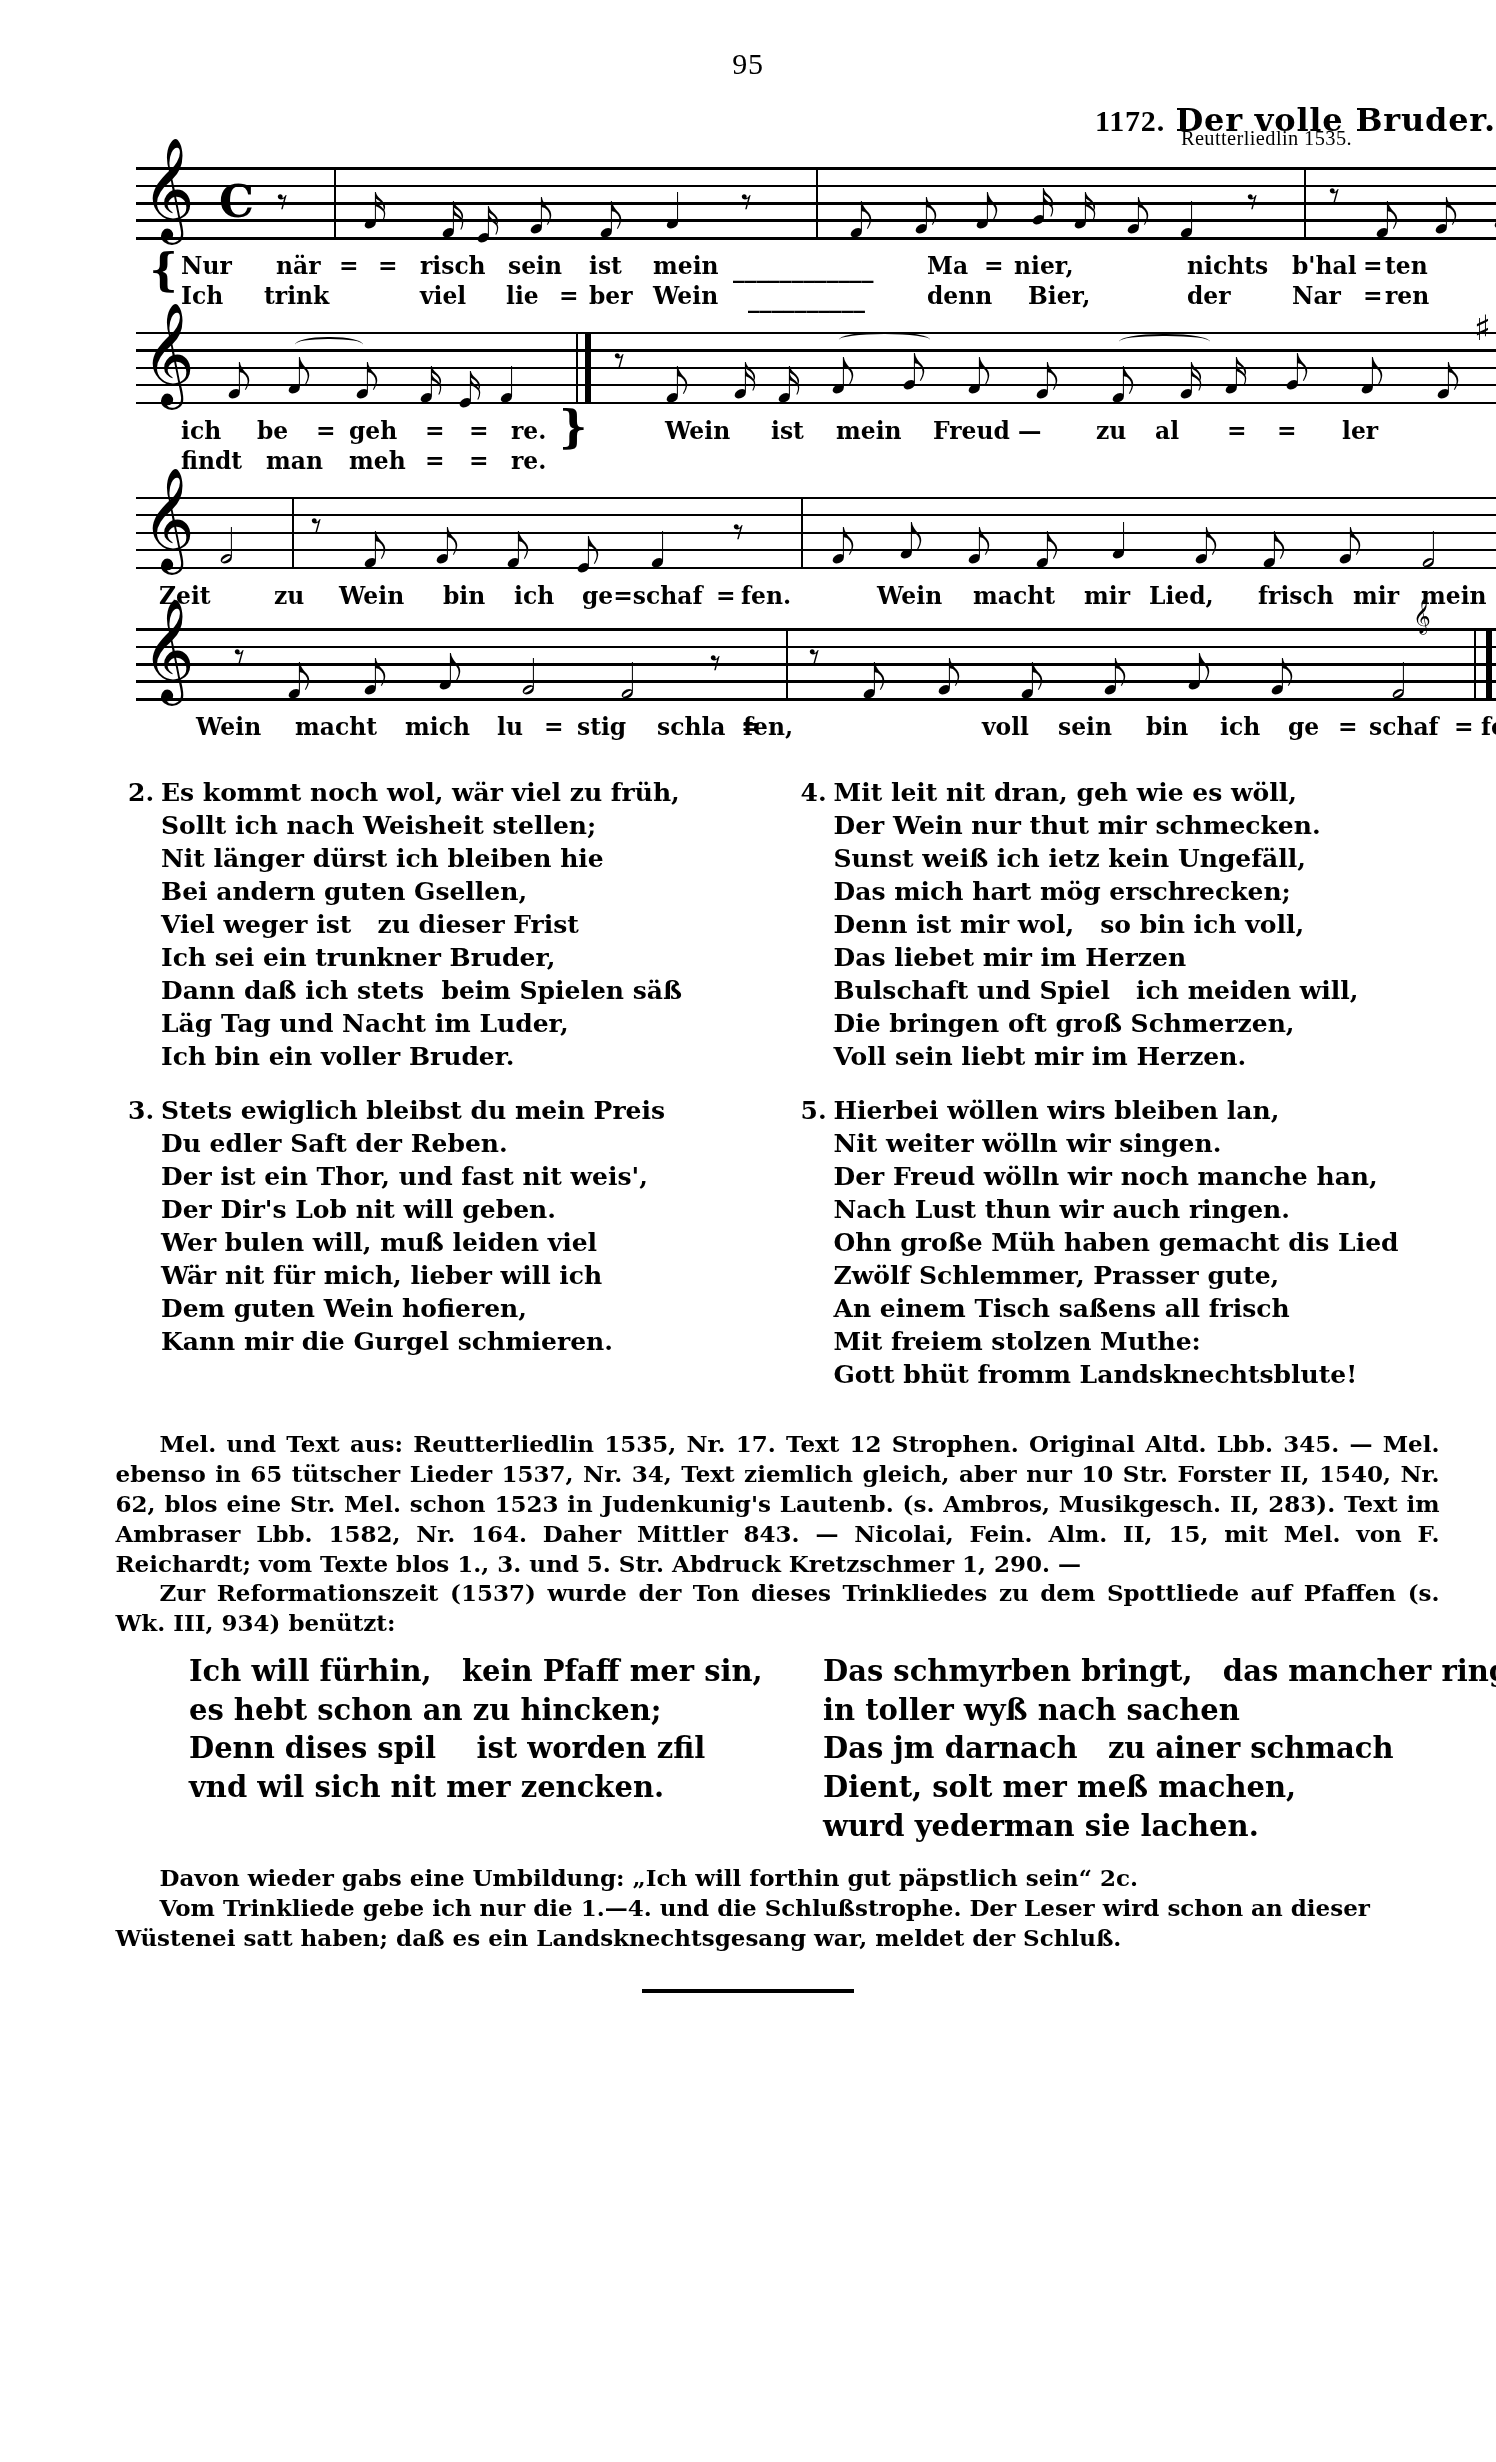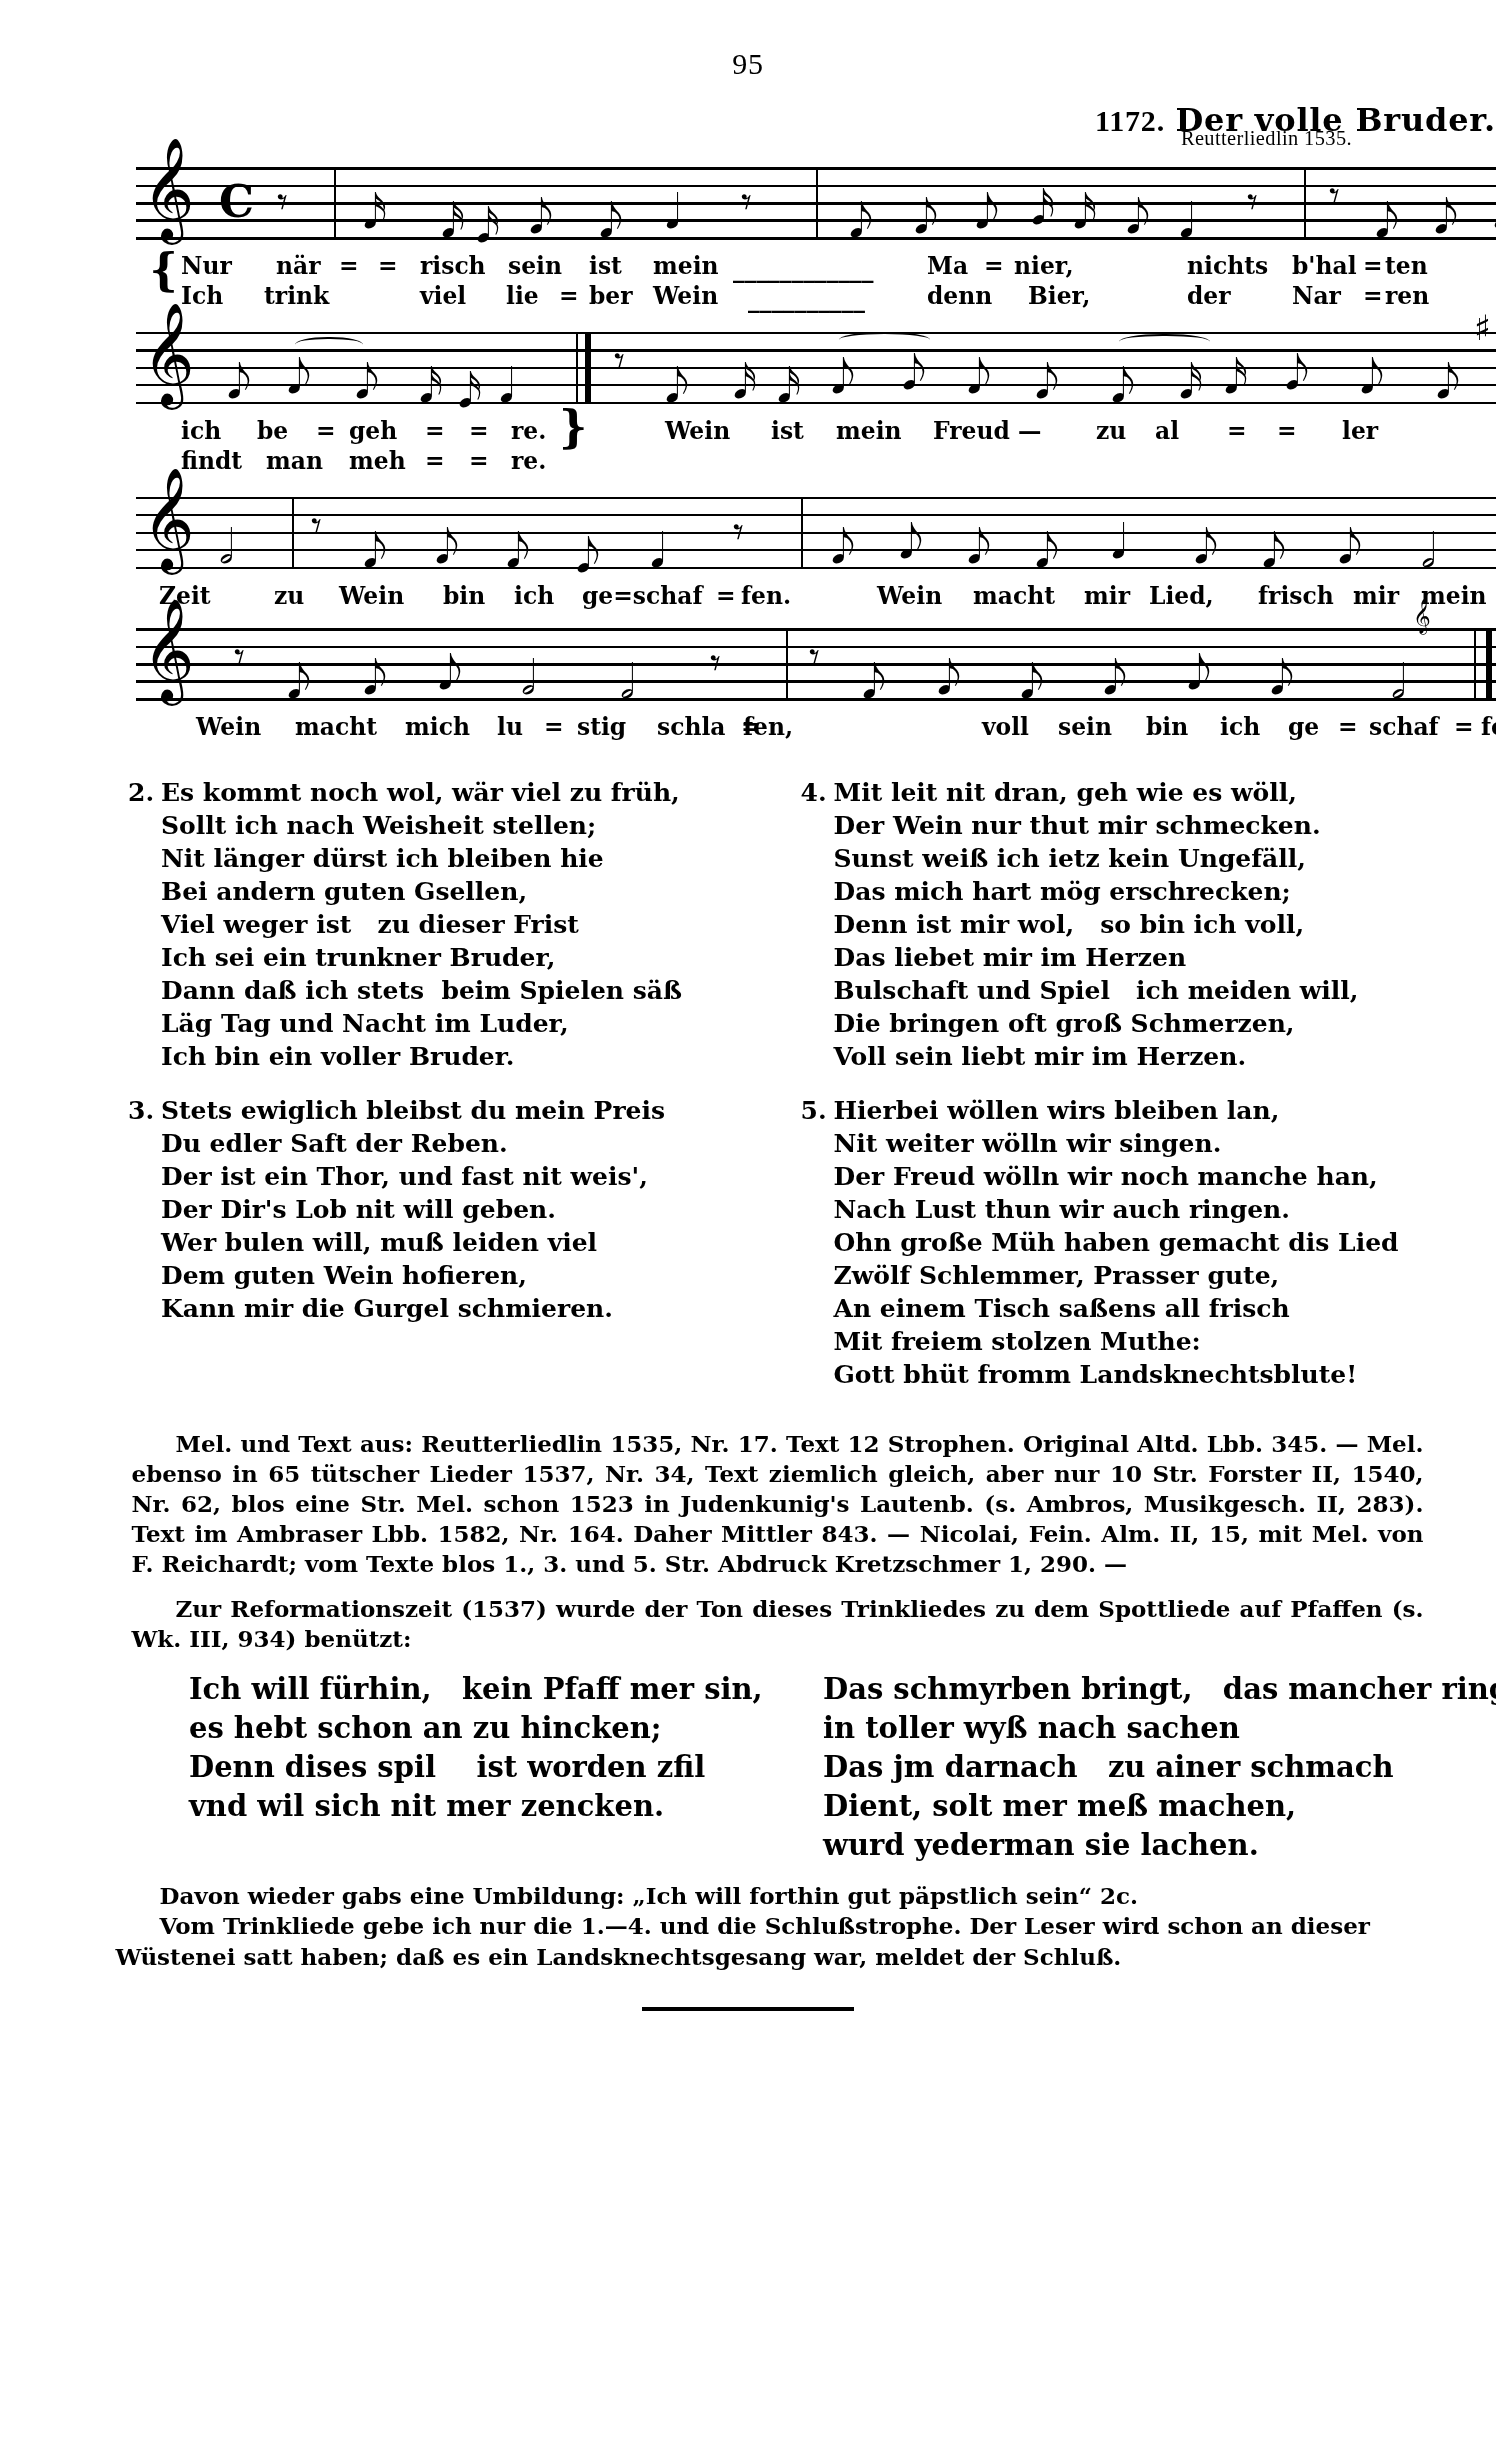--- a/index.html
+++ b/index.html
@@ -171,21 +171,21 @@
   .notes-block {
     margin: 16.6px auto 0 auto;
     width: 1383px;
     font-family: "DejaVu Serif", serif;
     font-weight: bold;
     font-size: 23px;
     line-height: 1.30;
     padding-left: 59px;
     box-sizing: border-box;
   }
-  .notes-block p { margin: 16px; text-align: justify; }
+  .notes-block p { margin: 0; text-align: justify; }
   .notes-block p.indent { text-indent: 44px; }
 
   .quote-cols {
     margin: 13.6px auto 0 auto;
     width: 1360px;
     display: flex;
     gap: 45px;
     padding-left: 121px;
     box-sizing: border-box;
     font-family: "DejaVu Serif", serif;
@@ -517,20 +517,21 @@
         <span class="vline">Läg Tag und Nacht im Luder,</span>
         <span class="vline">Ich bin ein voller Bruder.</span>
       </div>
 
       <div class="verse">
         <span class="vnum">3.</span><span>Stets ewiglich bleibst du mein Preis</span>
         <span class="vline">Du edler Saft der Reben.</span>
         <span class="vline">Der ist ein Thor, und fast nit weis',</span>
         <span class="vline">Der Dir's Lob nit will geben.</span>
         <span class="vline">Wer bulen will, muß leiden viel</span>
+        <span class="vline">Wär nit für mich, lieber will ich</span>
         <span class="vline">Dem guten Wein hofieren,</span>
         <span class="vline">Kann mir die Gurgel schmieren.</span>
       </div>
 
     </div>
 
     <div class="verse-col">
 
       <div class="verse">
         <span class="vnum">4.</span><span>Mit leit nit dran, geh wie es wöll,</span>

